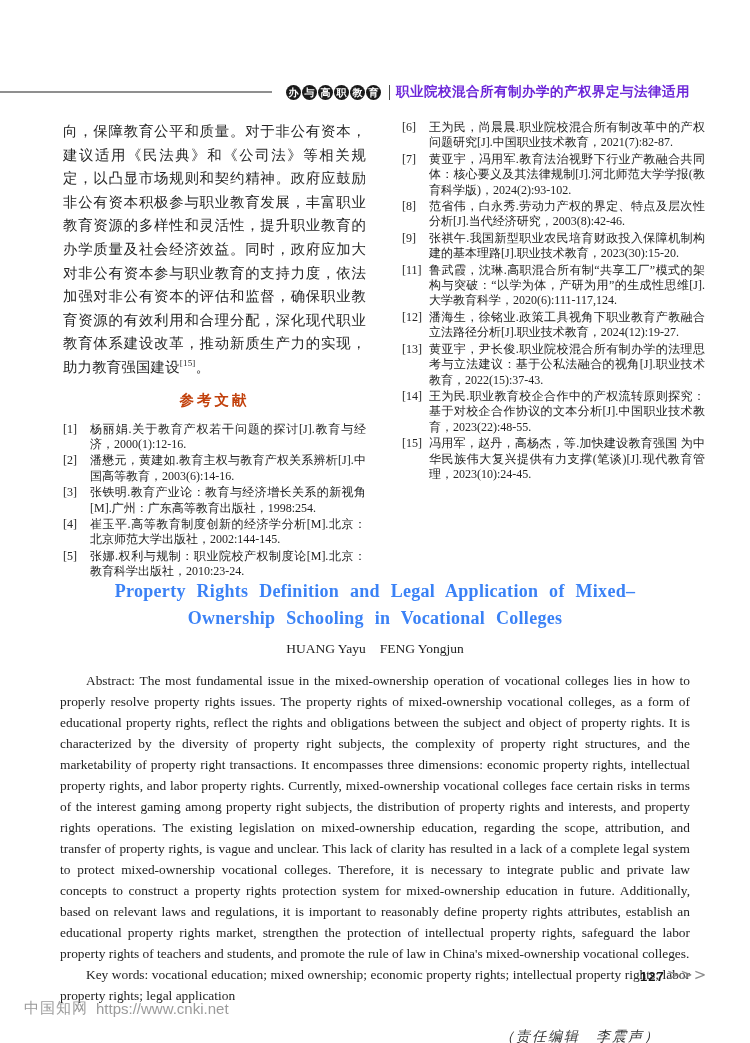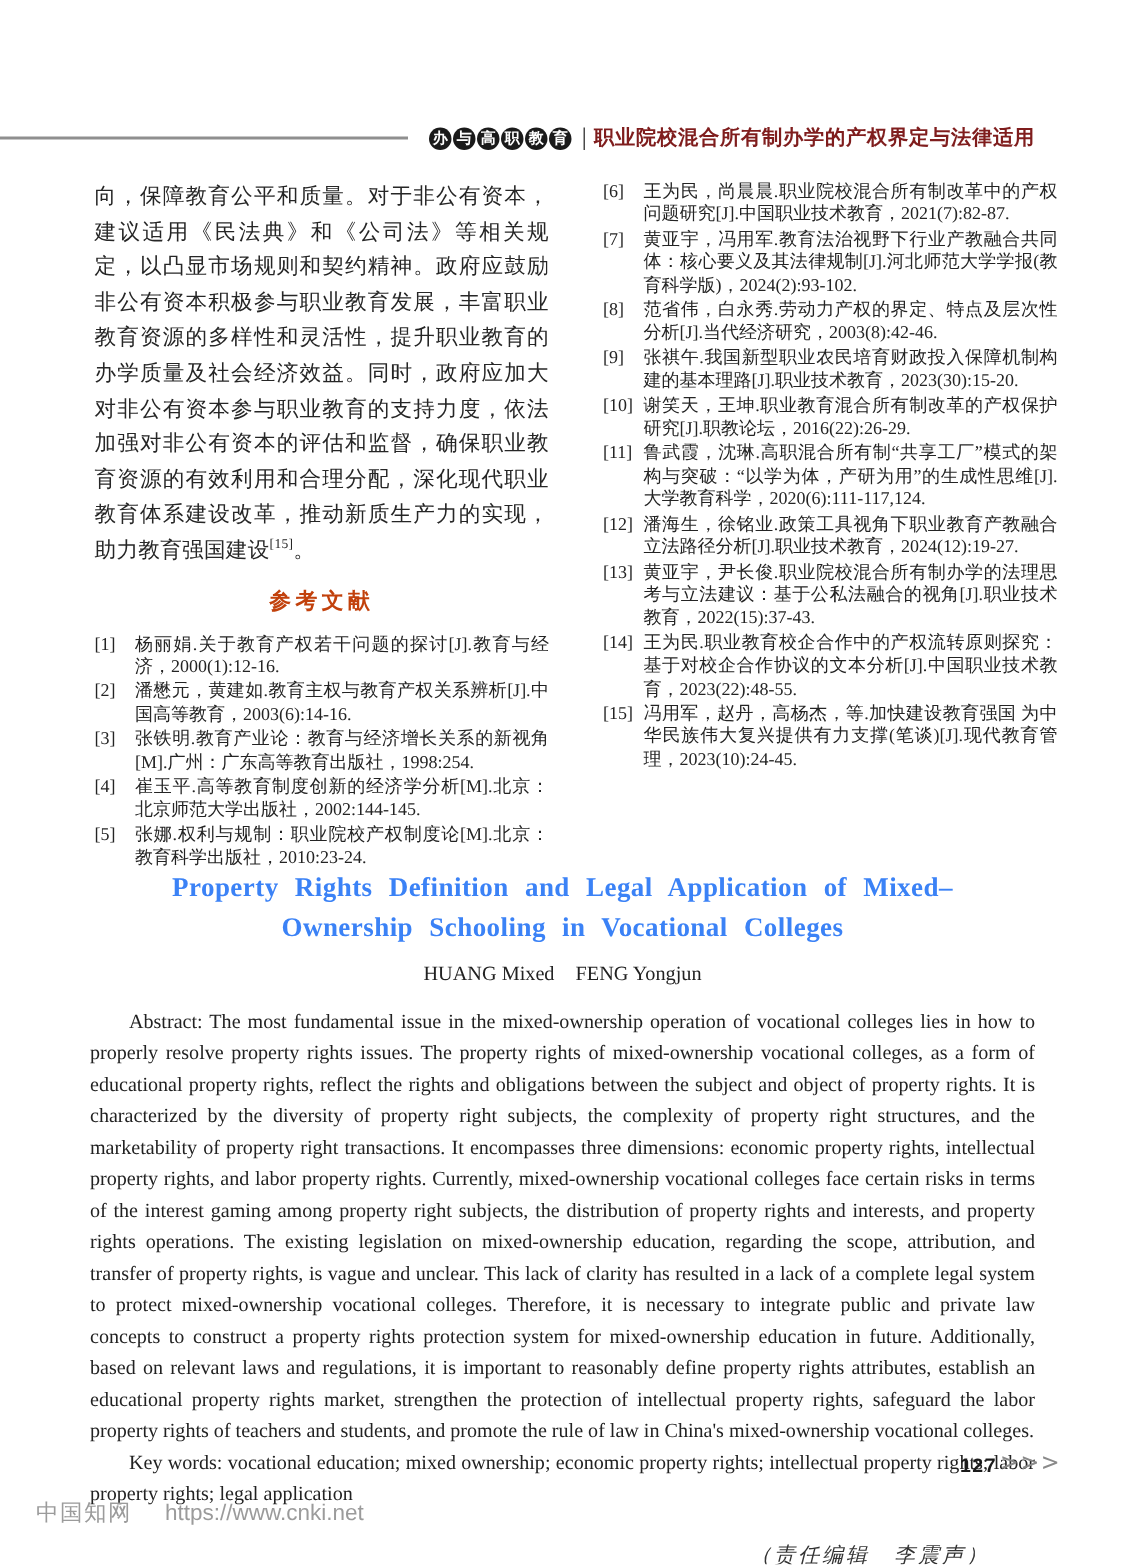--- a/index.html
+++ b/index.html
@@ -33,21 +33,21 @@
     font-size: 10px; line-height: 15px; text-align: center;
     font-family: "Liberation Sans", sans-serif;
     font-weight: 700;
   }
   .header-vbar {
     width: 1px; height: 15px; background: #4a4a4a;
     margin: 0 6px 0 8px; flex: 0 0 auto;
   }
   .running-title {
     flex: 0 0 auto;
-    font-size: 13.5px; font-weight: 700; color: #7f1d1d;
+    font-size: 13.5px; font-weight: 700; color: #6d28d9;
     letter-spacing: 0.5px;
     white-space: nowrap;
   }
 
   
   .columns {
     position: absolute;
     top: 120px; left: 63px; width: 627px;
     display: flex; gap: 36px;
   }
@@ -114,21 +114,21 @@
   }
   .pagenum { font-size: 13px; font-weight: 700; color: #1a1a1a; letter-spacing: 1px; }
   .chevrons { display: flex; gap: 1px; }
   .chevron {
     color: #8a8a8a; font-size: 15px; font-weight: 400;
     font-family: "DejaVu Sans", sans-serif;
     transform: scaleY(1.05);
   }
   .site-footer {
     position: absolute; top: 999px; left: 24px;
-    display: flex; align-items: center; gap: 22px;
+    display: flex; align-items: center; gap: 8px;
     color: #9b9b9b;
     font-family: "Liberation Sans", sans-serif;
   }
   .site-name { font-size: 15px; letter-spacing: 1px; }
   .site-url { font-size: 15px; color: #9b9b9b; text-decoration: none; }
 </style>
 </head>
 <body>
 
 <div class="page">
@@ -190,24 +190,20 @@
         </div>
         <div class="ref-item">
           <span class="ref-num">[8]</span>
           <span class="ref-text">范省伟，白永秀.劳动力产权的界定、特点及层次性分析[J].当代经济研究，2003(8):42-46.</span>
         </div>
         <div class="ref-item">
           <span class="ref-num">[9]</span>
           <span class="ref-text">张祺午.我国新型职业农民培育财政投入保障机制构建的基本理路[J].职业技术教育，2023(30):15-20.</span>
         </div>
         <div class="ref-item">
-          <span class="ref-num">[10]</span>
-          <span class="ref-text">谢笑天，王坤.职业教育混合所有制改革的产权保护研究[J].职教论坛，2016(22):26-29.</span>
-        </div>
-        <div class="ref-item">
           <span class="ref-num">[11]</span>
           <span class="ref-text">鲁武霞，沈琳.高职混合所有制“共享工厂”模式的架构与突破：“以学为体，产研为用”的生成性思维[J].大学教育科学，2020(6):111-117,124.</span>
         </div>
         <div class="ref-item">
           <span class="ref-num">[12]</span>
           <span class="ref-text">潘海生，徐铭业.政策工具视角下职业教育产教融合立法路径分析[J].职业技术教育，2024(12):19-27.</span>
         </div>
         <div class="ref-item">
           <span class="ref-num">[13]</span>
           <span class="ref-text">黄亚宇，尹长俊.职业院校混合所有制办学的法理思考与立法建议：基于公私法融合的视角[J].职业技术教育，2022(15):37-43.</span>
@@ -223,21 +219,21 @@
       </div>
     </div>
   </div>
 
   <div class="english">
     <div class="en-title">
       <div>Property Rights Definition and Legal Application of Mixed–</div>
       <div>Ownership Schooling in Vocational Colleges</div>
     </div>
     <div class="en-authors">
-      <span>HUANG Mixed</span>
+      <span>HUANG Yayu</span>
       <span>FENG Yongjun</span>
     </div>
     <p class="en-par"><span>Abstract:</span> <span>The most fundamental issue in the mixed-ownership operation of vocational colleges lies in how to properly resolve property rights issues. The property rights of mixed-ownership vocational colleges, as a form of educational property rights, reflect the rights and obligations between the subject and object of property rights. It is characterized by the diversity of property right subjects, the complexity of property right structures, and the marketability of property right transactions. It encompasses three dimensions: economic property rights, intellectual property rights, and labor property rights. Currently, mixed-ownership vocational colleges face certain risks in terms of the interest gaming among property right subjects, the distribution of property rights and interests, and property rights operations. The existing legislation on mixed-ownership education, regarding the scope, attribution, and transfer of property rights, is vague and unclear. This lack of clarity has resulted in a lack of a complete legal system to protect mixed-ownership vocational colleges. Therefore, it is necessary to integrate public and private law concepts to construct a property rights protection system for mixed-ownership education in future. Additionally, based on relevant laws and regulations, it is important to reasonably define property rights attributes, establish an educational property rights market, strengthen the protection of intellectual property rights, safeguard the labor property rights of teachers and students, and promote the rule of law in China's mixed-ownership vocational colleges.</span></p>
     <p class="en-par en-keywords"><span>Key words:</span> <span>vocational education; mixed ownership; economic property rights; intellectual property rights; labor property rights; legal application</span></p>
     <div class="editor-note">（责任编辑　李震声）</div>
   </div>
 
   <div class="pagenum-row">
     <span class="pagenum">127</span>
     <span class="chevrons">

